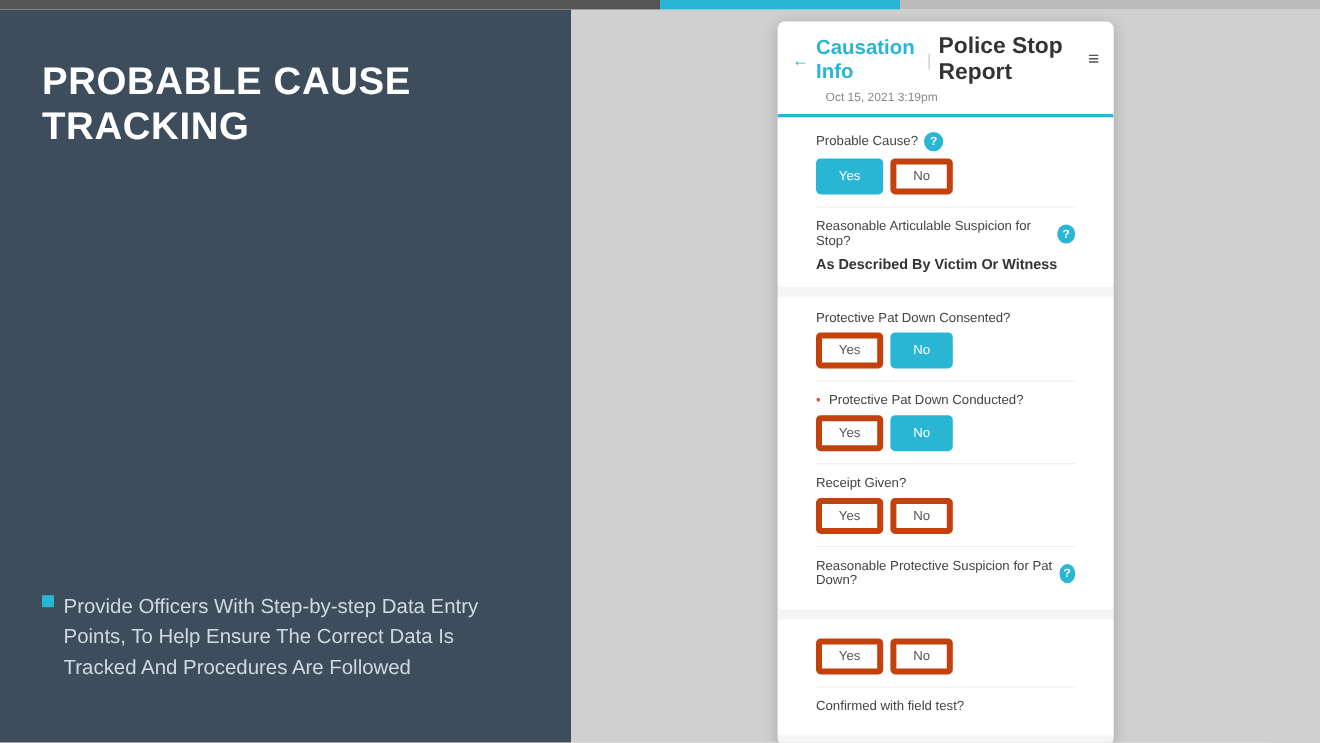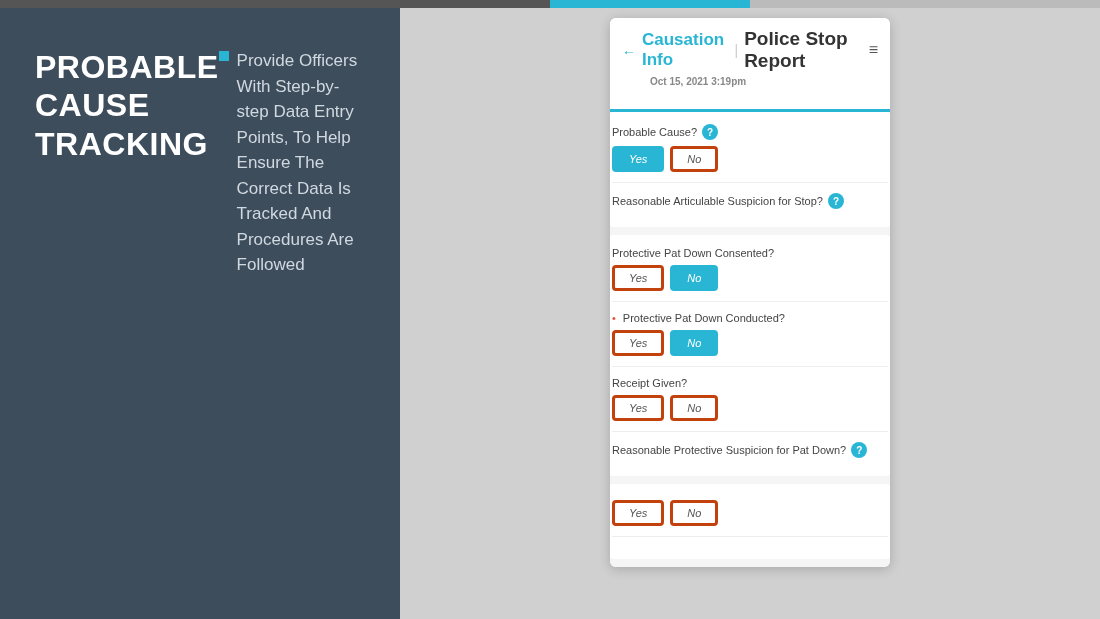--- a/index.html
+++ b/index.html
@@ -33,24 +33,25 @@
 
     
     .main-content {
       display: flex;
       flex: 1;
       overflow: hidden;
     }
 
     
     .left-panel {
-      width: 400px;
+      width: 476px;
       background: #3d4d5c;
       padding: 40px 35px;
       display: flex;
+      flex-direction: column;
       justify-content: space-between;
       flex-shrink: 0;
     }
     .left-panel-title {
       color: #ffffff;
       font-size: 32px;
       font-weight: 900;
       text-transform: uppercase;
       line-height: 1.2;
       letter-spacing: 0.5px;
@@ -136,36 +137,35 @@
     }
     .menu-icon {
       color: #555;
       font-size: 16px;
       cursor: pointer;
     }
     .date-label {
       color: #888;
       font-size: 10px;
       margin-left: 28px;
-      margin-bottom: 22px;
-      font-weight: bold;
+      margin-bottom: 8px;
     }
 
     
     .form-body {
       background: #f5f5f5;
       padding: 0;
       overflow-y: auto;
       max-height: 540px;
     }
 
     .form-section {
       background: #fff;
       margin-bottom: 8px;
-      padding: 12px 2px;
+      padding: 12px 32px;
       border-radius: 3px;
     }
 
     .field-label {
       color: #444;
       font-size: 11px;
       margin-bottom: 6px;
       display: flex;
       align-items: center;
       gap: 5px;
@@ -184,27 +184,26 @@
       cursor: pointer;
     }
 
     .btn-group {
       display: flex;
       gap: 6px;
       margin-top: 4px;
     }
     .btn-toggle {
       padding: 4px 14px;
-      border: 3px solid #c2410c;
+      border: 5px solid #c2410c;
       border-radius: 4px;
       font-size: 11px;
       cursor: pointer;
       background: #fff;
       color: #555;
-      font-style: italic;
     }
     .btn-toggle.active-yes {
       background: #29b6d5;
       color: #fff;
       border-color: #29b6d5;
     }
     .btn-toggle.active-no {
       background: #29b6d5;
       color: #fff;
       border-color: #29b6d5;
@@ -282,20 +281,21 @@
             </div>
           </div>
 
           <hr class="section-divider">
 
           <div class="field-group">
             <div class="field-label">
               <span>Reasonable Articulable Suspicion for Stop?</span>
               <span class="help-icon">?</span>
             </div>
+            <div class="field-value-text">As Described By Victim Or Witness</div>
           </div>
         </div>
 
         <div class="form-section">
 
           <div class="field-group">
             <div class="field-label">
               <span>Protective Pat Down Consented?</span>
             </div>
             <div class="btn-group">
@@ -343,18 +343,23 @@
 
           <div class="field-group">
             <div class="btn-group">
               <button class="btn-toggle">Yes</button>
               <button class="btn-toggle">No</button>
             </div>
           </div>
 
           <hr class="section-divider">
 
+          <div class="field-group">
+            <div class="field-label">
+              <span>Confirmed with field test?</span>
+            </div>
+          </div>
         </div>
 
       </div>
     </div>
   </div>
 </div>
 
 </body></html>

